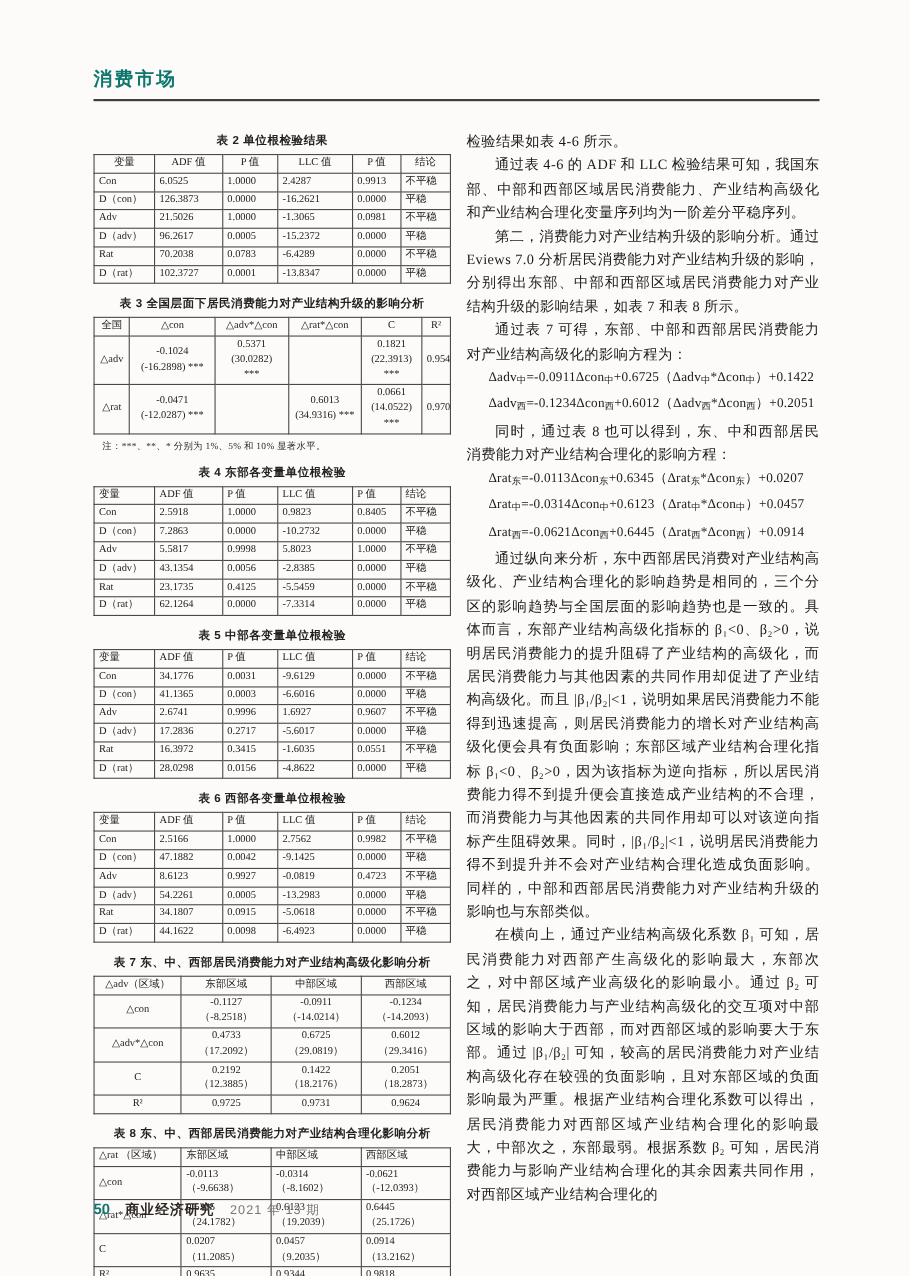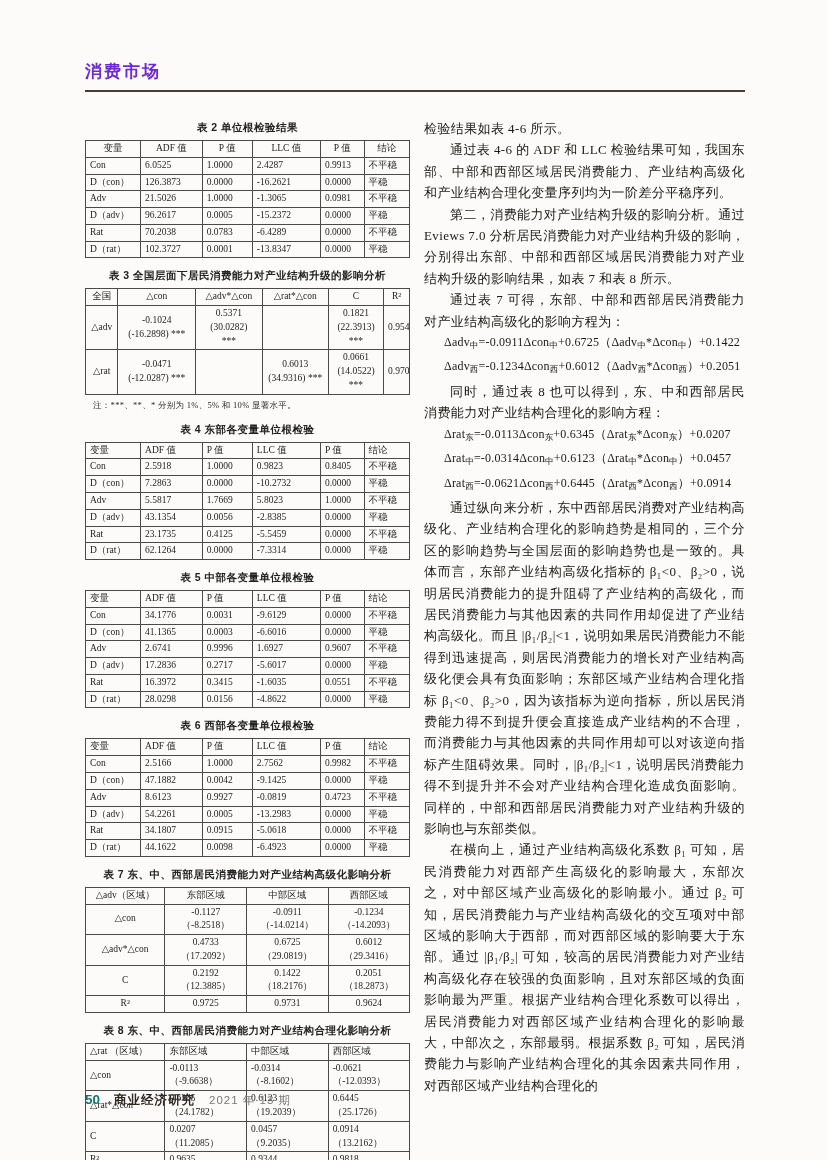--- a/index.html
+++ b/index.html
@@ -9,21 +9,21 @@
     color:#1b1916;
     font-family:"Liberation Serif","DejaVu Serif",serif;
     position:relative;
     overflow:hidden;
   }
   .page { width:827px; height:1160px; padding:60px 82px 0 85px; position:relative; }
 
   
   .masthead {
     font-family:"Liberation Sans","DejaVu Sans",sans-serif;
-    font-weight:bold; font-size:17px; letter-spacing:2px; color:#6d28d9;
+    font-weight:bold; font-size:17px; letter-spacing:2px; color:#0f766e;
     padding-bottom:7px; border-bottom:2.5px solid #453c35;
   }
 
   .columns { display:flex; gap:14px; margin-top:26px; }
   .col-left { width:325px; flex:none; }
   .col-right { flex:1; min-width:0; }
 
   
   .table-block { margin-bottom:11px; }
   .tbl-title {
@@ -237,21 +237,21 @@
                 <td>D（con）</td>
                 <td>7.2863</td>
                 <td>0.0000</td>
                 <td>-10.2732</td>
                 <td>0.0000</td>
                 <td>平稳</td>
               </tr>
               <tr>
                 <td>Adv</td>
                 <td>5.5817</td>
-                <td>1.7669</td>
+                <td>0.9998</td>
                 <td>5.8023</td>
                 <td>1.0000</td>
                 <td>不平稳</td>
               </tr>
               <tr>
                 <td>D（adv）</td>
                 <td>43.1354</td>
                 <td>0.0056</td>
                 <td>-2.8385</td>
                 <td>0.0000</td>

